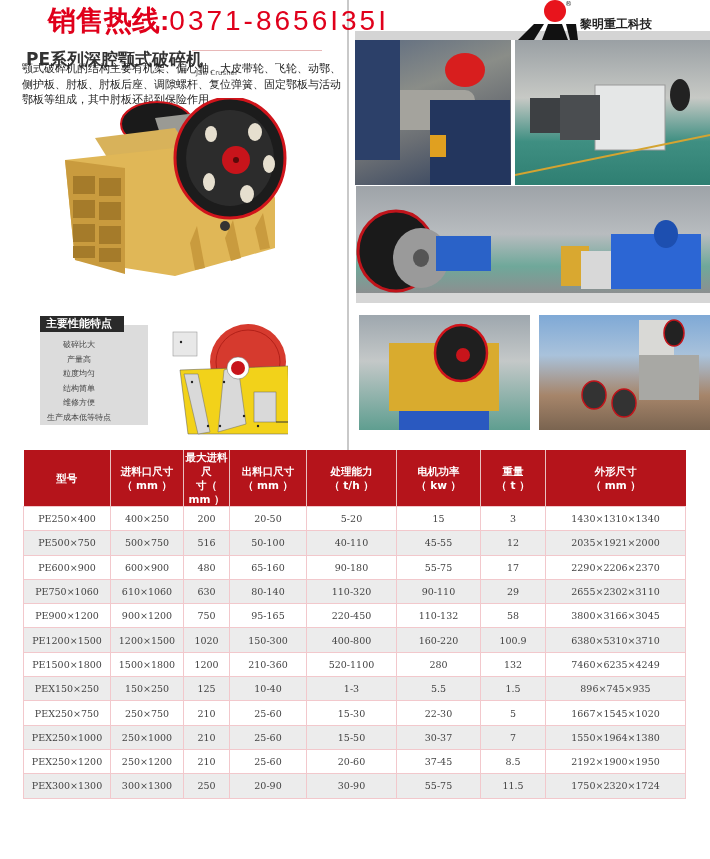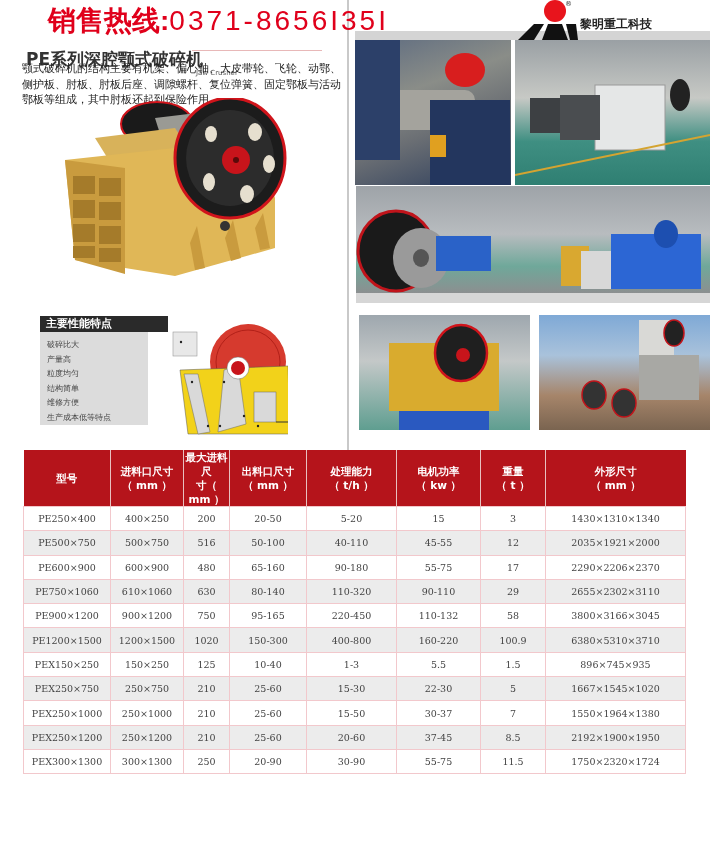--- a/index.html
+++ b/index.html
@@ -8,22 +8,22 @@
   
   .divider{left:347px;top:0;width:2px;height:450px;background:#c9c9c9;}
   .hotline{left:8px;top:2px;font-size:28px;font-weight:bold;color:#e0001b;letter-spacing:0px;white-space:nowrap;font-family:"Liberation Sans","DejaVu Sans",sans-serif;margin-left:40px;}
   .hotline .num{font-weight:normal;letter-spacing:3px;}
   .title{left:26px;top:34px;font-size:17px;font-weight:bold;color:#333;white-space:nowrap;margin-top:14px;}
   .title-line{left:192px;top:50px;width:130px;height:1px;background:#e8b8b8;}
   .subtitle{left:196px;top:69px;font-size:7px;color:#555;}
   .desc{left:22px;top:61px;width:322px;font-size:11px;line-height:15.5px;color:#222;font-family:"DejaVu Serif","Liberation Serif",serif;}
   .crusher{left:55px;top:98px;width:240px;height:195px;}
   .feat-box{left:40px;top:325px;width:108px;height:100px;background:#dcdcdc;}
-  .feat-head{left:40px;top:316px;width:128px;height:16px;background:#2a2a2a;color:#fff;font-size:11px;font-weight:bold;line-height:16px;padding-left:6px;box-sizing:border-box;}
-  .feat-list{left:47px;top:338px;font-size:8px;line-height:14.5px;color:#444;margin:0;padding:0;list-style:none;}
+  .feat-head{left:40px;top:316px;width:84px;height:16px;background:#2a2a2a;color:#fff;font-size:11px;font-weight:bold;line-height:16px;padding-left:6px;box-sizing:border-box;}
+  .feat-list{left:47px;top:338px;font-size:8px;line-height:14.5px;color:#444;margin:0;padding:0;list-style:none;text-align:center;}
   .diagram{left:168px;top:322px;width:120px;height:118px;}
   .logo-text{left:580px;top:16px;font-size:12px;font-weight:bold;color:#222;white-space:nowrap;}
   .logo-en1{left:519px;top:40px;font-size:10px;font-weight:bold;color:#111;letter-spacing:0.5px;}
   .logo-en2{left:580px;top:41px;font-size:9px;font-weight:bold;color:#222;white-space:nowrap;}
   .reg{left:565px;top:0;font-size:7px;color:#333;}
   .gray-band{left:355px;top:31px;width:355px;height:9px;background:#d4d4d4;}
   .photo{position:absolute;overflow:hidden;}
   
   .spec-table{position:absolute;left:23px;top:450px;width:662px;border-collapse:collapse;table-layout:fixed;}
   .spec-table th{background:#b5141b;color:#fff;font-weight:bold;font-size:10.5px;line-height:14px;height:43px;border-right:1px solid #e8c0c0;padding:0;text-align:center;}
@@ -262,20 +262,30 @@
         <td>PE1200×1500</td>
         <td>1200×1500</td>
         <td>1020</td>
         <td>150-300</td>
         <td>400-800</td>
         <td>160-220</td>
         <td>100.9</td>
         <td>6380×5310×3710</td>
       </tr>
       <tr>
+        <td>PE1500×1800</td>
+        <td>1500×1800</td>
+        <td>1200</td>
+        <td>210-360</td>
+        <td>520-1100</td>
+        <td>280</td>
+        <td>132</td>
+        <td>7460×6235×4249</td>
+      </tr>
+      <tr>
         <td>PEX150×250</td>
         <td>150×250</td>
         <td>125</td>
         <td>10-40</td>
         <td>1-3</td>
         <td>5.5</td>
         <td>1.5</td>
         <td>896×745×935</td>
       </tr>
       <tr>

